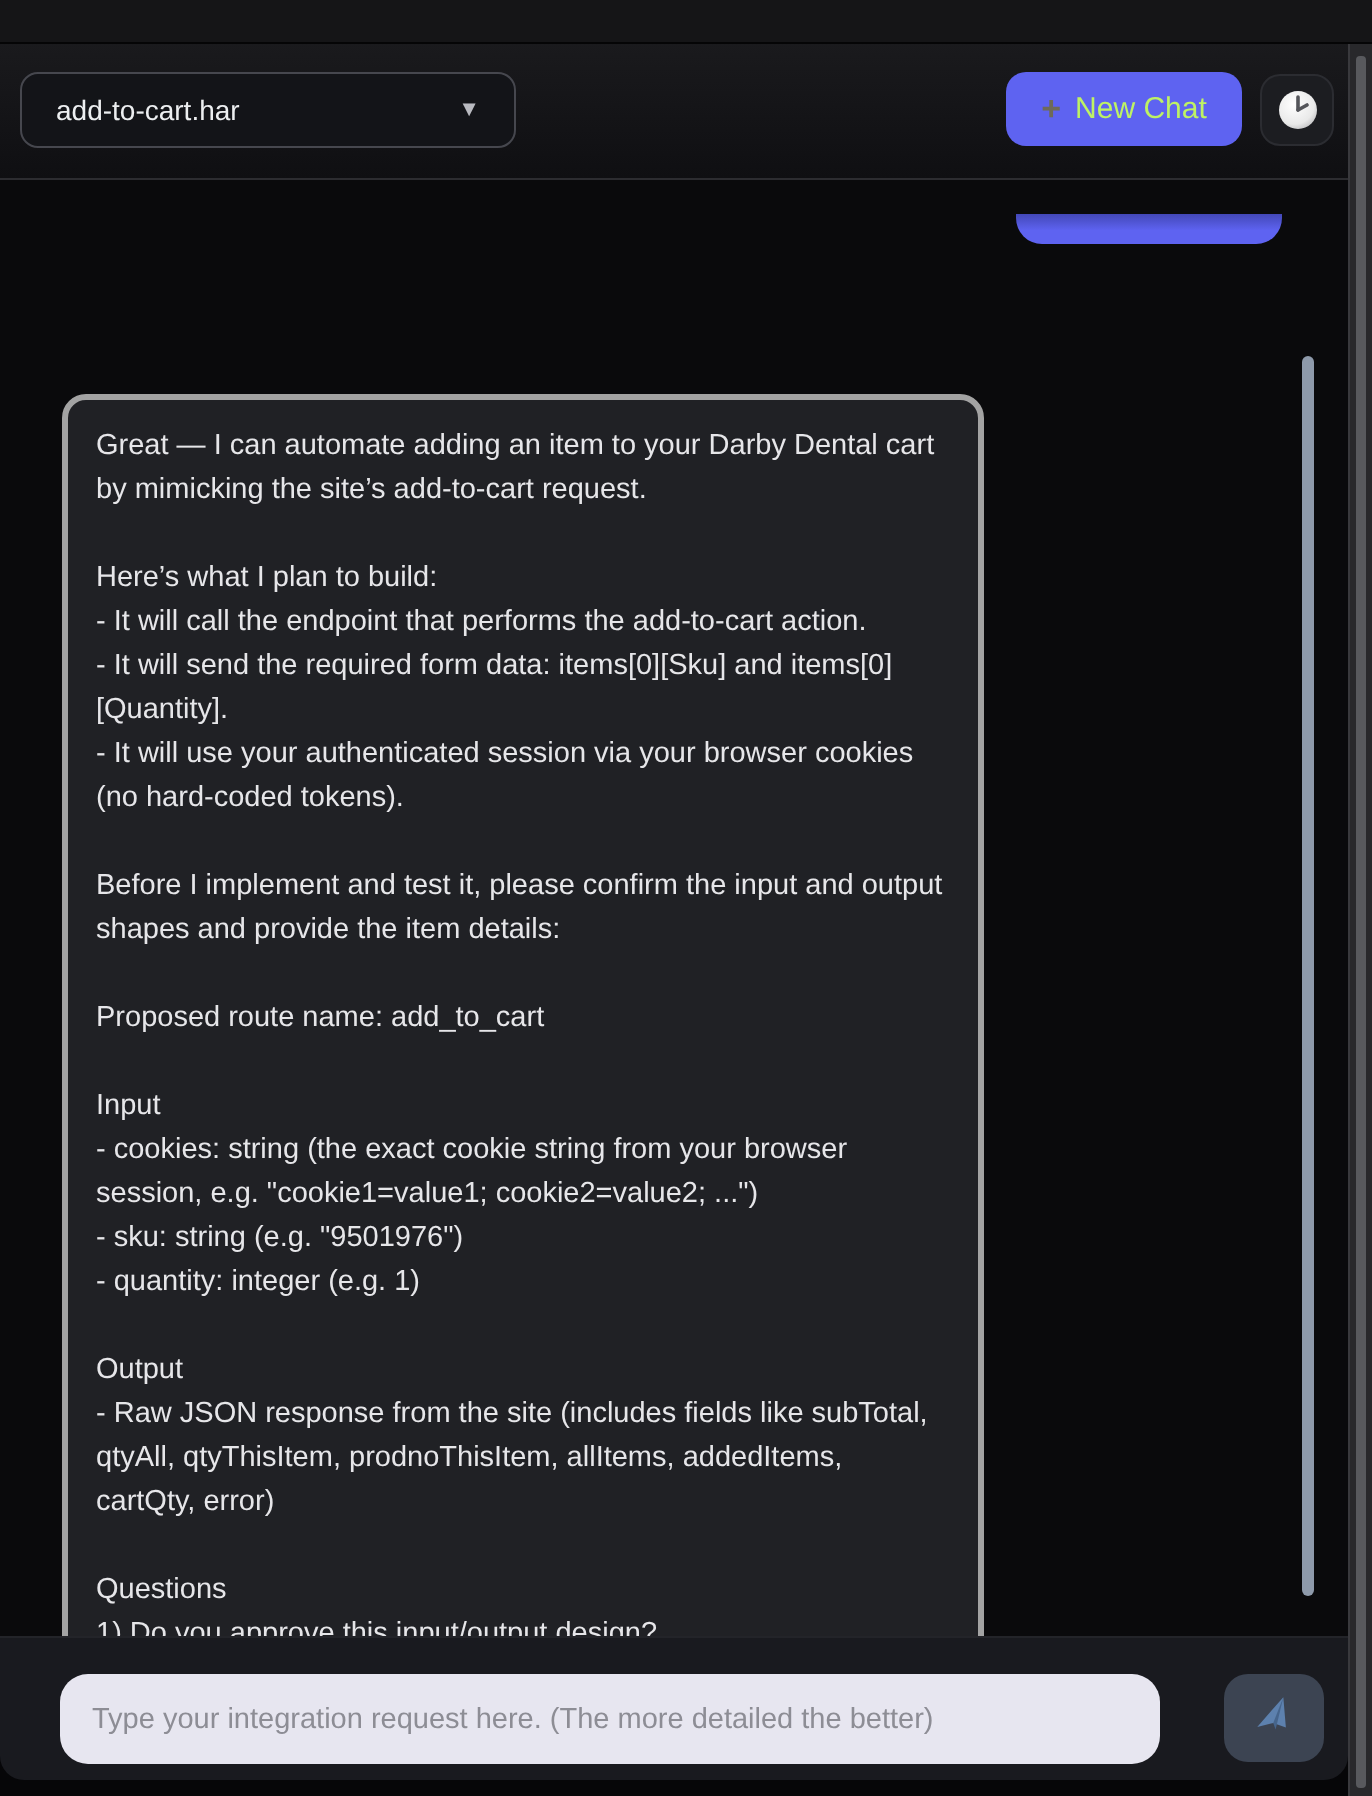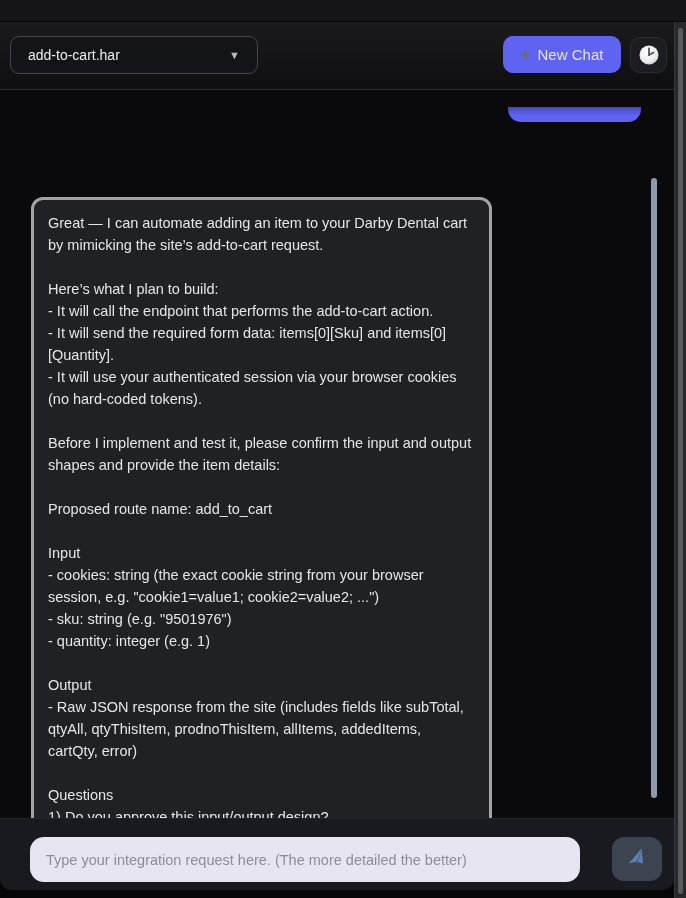--- a/index.html
+++ b/index.html
@@ -29,21 +29,21 @@
   .file-dropdown .value { color: #eceef0; font-size: 14px; font-weight: 500; }
   .file-dropdown .caret { color: #b9bac0; font-size: 11px; }
 
   .new-chat-btn {
     position: absolute; left: 503px; top: 14px; width: 118px; height: 37px;
     background: #5e63f1; border: none; border-radius: 10px;
     display: flex; align-items: center; justify-content: center; gap: 7px;
     cursor: pointer;
   }
   .new-chat-btn .plus { color: #6e6a58; font-size: 17px; font-weight: bold; line-height: 1; }
-  .new-chat-btn .label { color: #e5e5e5; font-size: 15px; }
+  .new-chat-btn .label { color: #bef264; font-size: 15px; }
 
   .history-btn {
     position: absolute; left: 630px; top: 15px; width: 37px; height: 36px;
     background: #1c1d21; border: 1px solid #2b2c31; border-radius: 10px;
     display: flex; align-items: center; justify-content: center; cursor: pointer;
   }
 
   
   .chat-region {
     position: absolute; left: 0; top: 90px; width: 674px; height: 728px;

